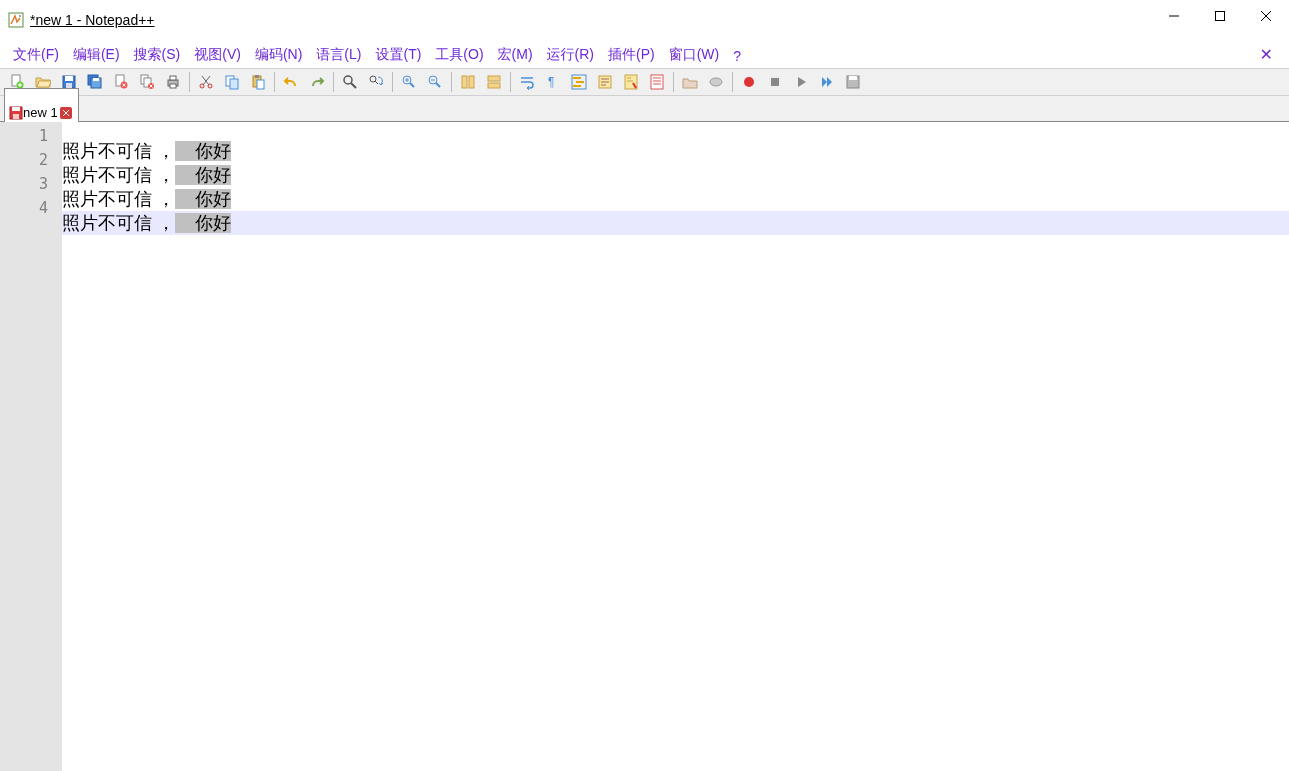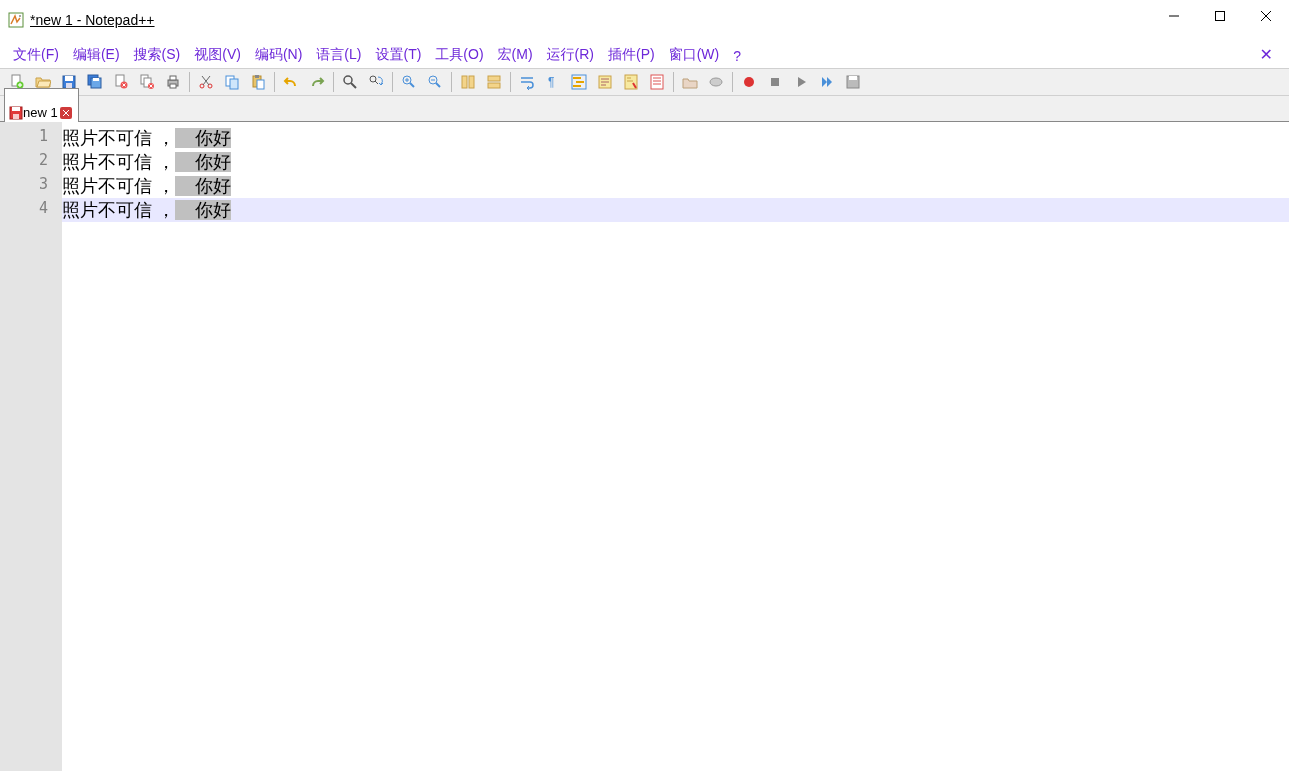--- a/index.html
+++ b/index.html
@@ -23,21 +23,21 @@
 
 .tabbar { height: 26px; background: #f0f0f0; display: flex; align-items: flex-end; border-bottom: 1px solid #888; padding-left: 4px; }
 .tab { background: #fff; border: 1px solid #888; border-bottom: none; padding: 16px 6px 2px 4px; font-size: 13px; display: flex; align-items: center; font-family: monospace; position: relative; top: 1px; }
 .tab .save-icon { width: 14px; height: 14px; }
 .tab-close { width: 12px; height: 12px; background: #cf3a3a; border-radius: 2px; display:flex; align-items:center; justify-content:center; cursor:pointer; margin-left:2px;}
 .tab-close svg { width:8px; height:8px; }
 
 .editor { display: flex; height: calc(100% - 40px - 28px - 28px - 26px); background: #fff; font-family: "SimSun", monospace; font-size: 18px; }
 .gutter { width: 62px; background: #e4e4e4; text-align: right; padding-top: 2px; color: #808080; }
 .gutter .ln { padding: 0 14px 0 0; line-height: 24px; font-family: monospace; font-size: 15px;}
-.text-area { flex: 1; padding-top: 4px; }
+.text-area { flex: 1; padding-top: 17px; }
 .line { height: 24px; line-height: 24px; white-space: pre; }
 .line.current { background: #e8e8ff; }
 .seg-sel { background: #c0c0c0; }
 @keyframes blink { 50% { opacity: 0; } }
 </style>
 </head>
 <body>
 
 <div class="titlebar">
   <span class="app-icon">

